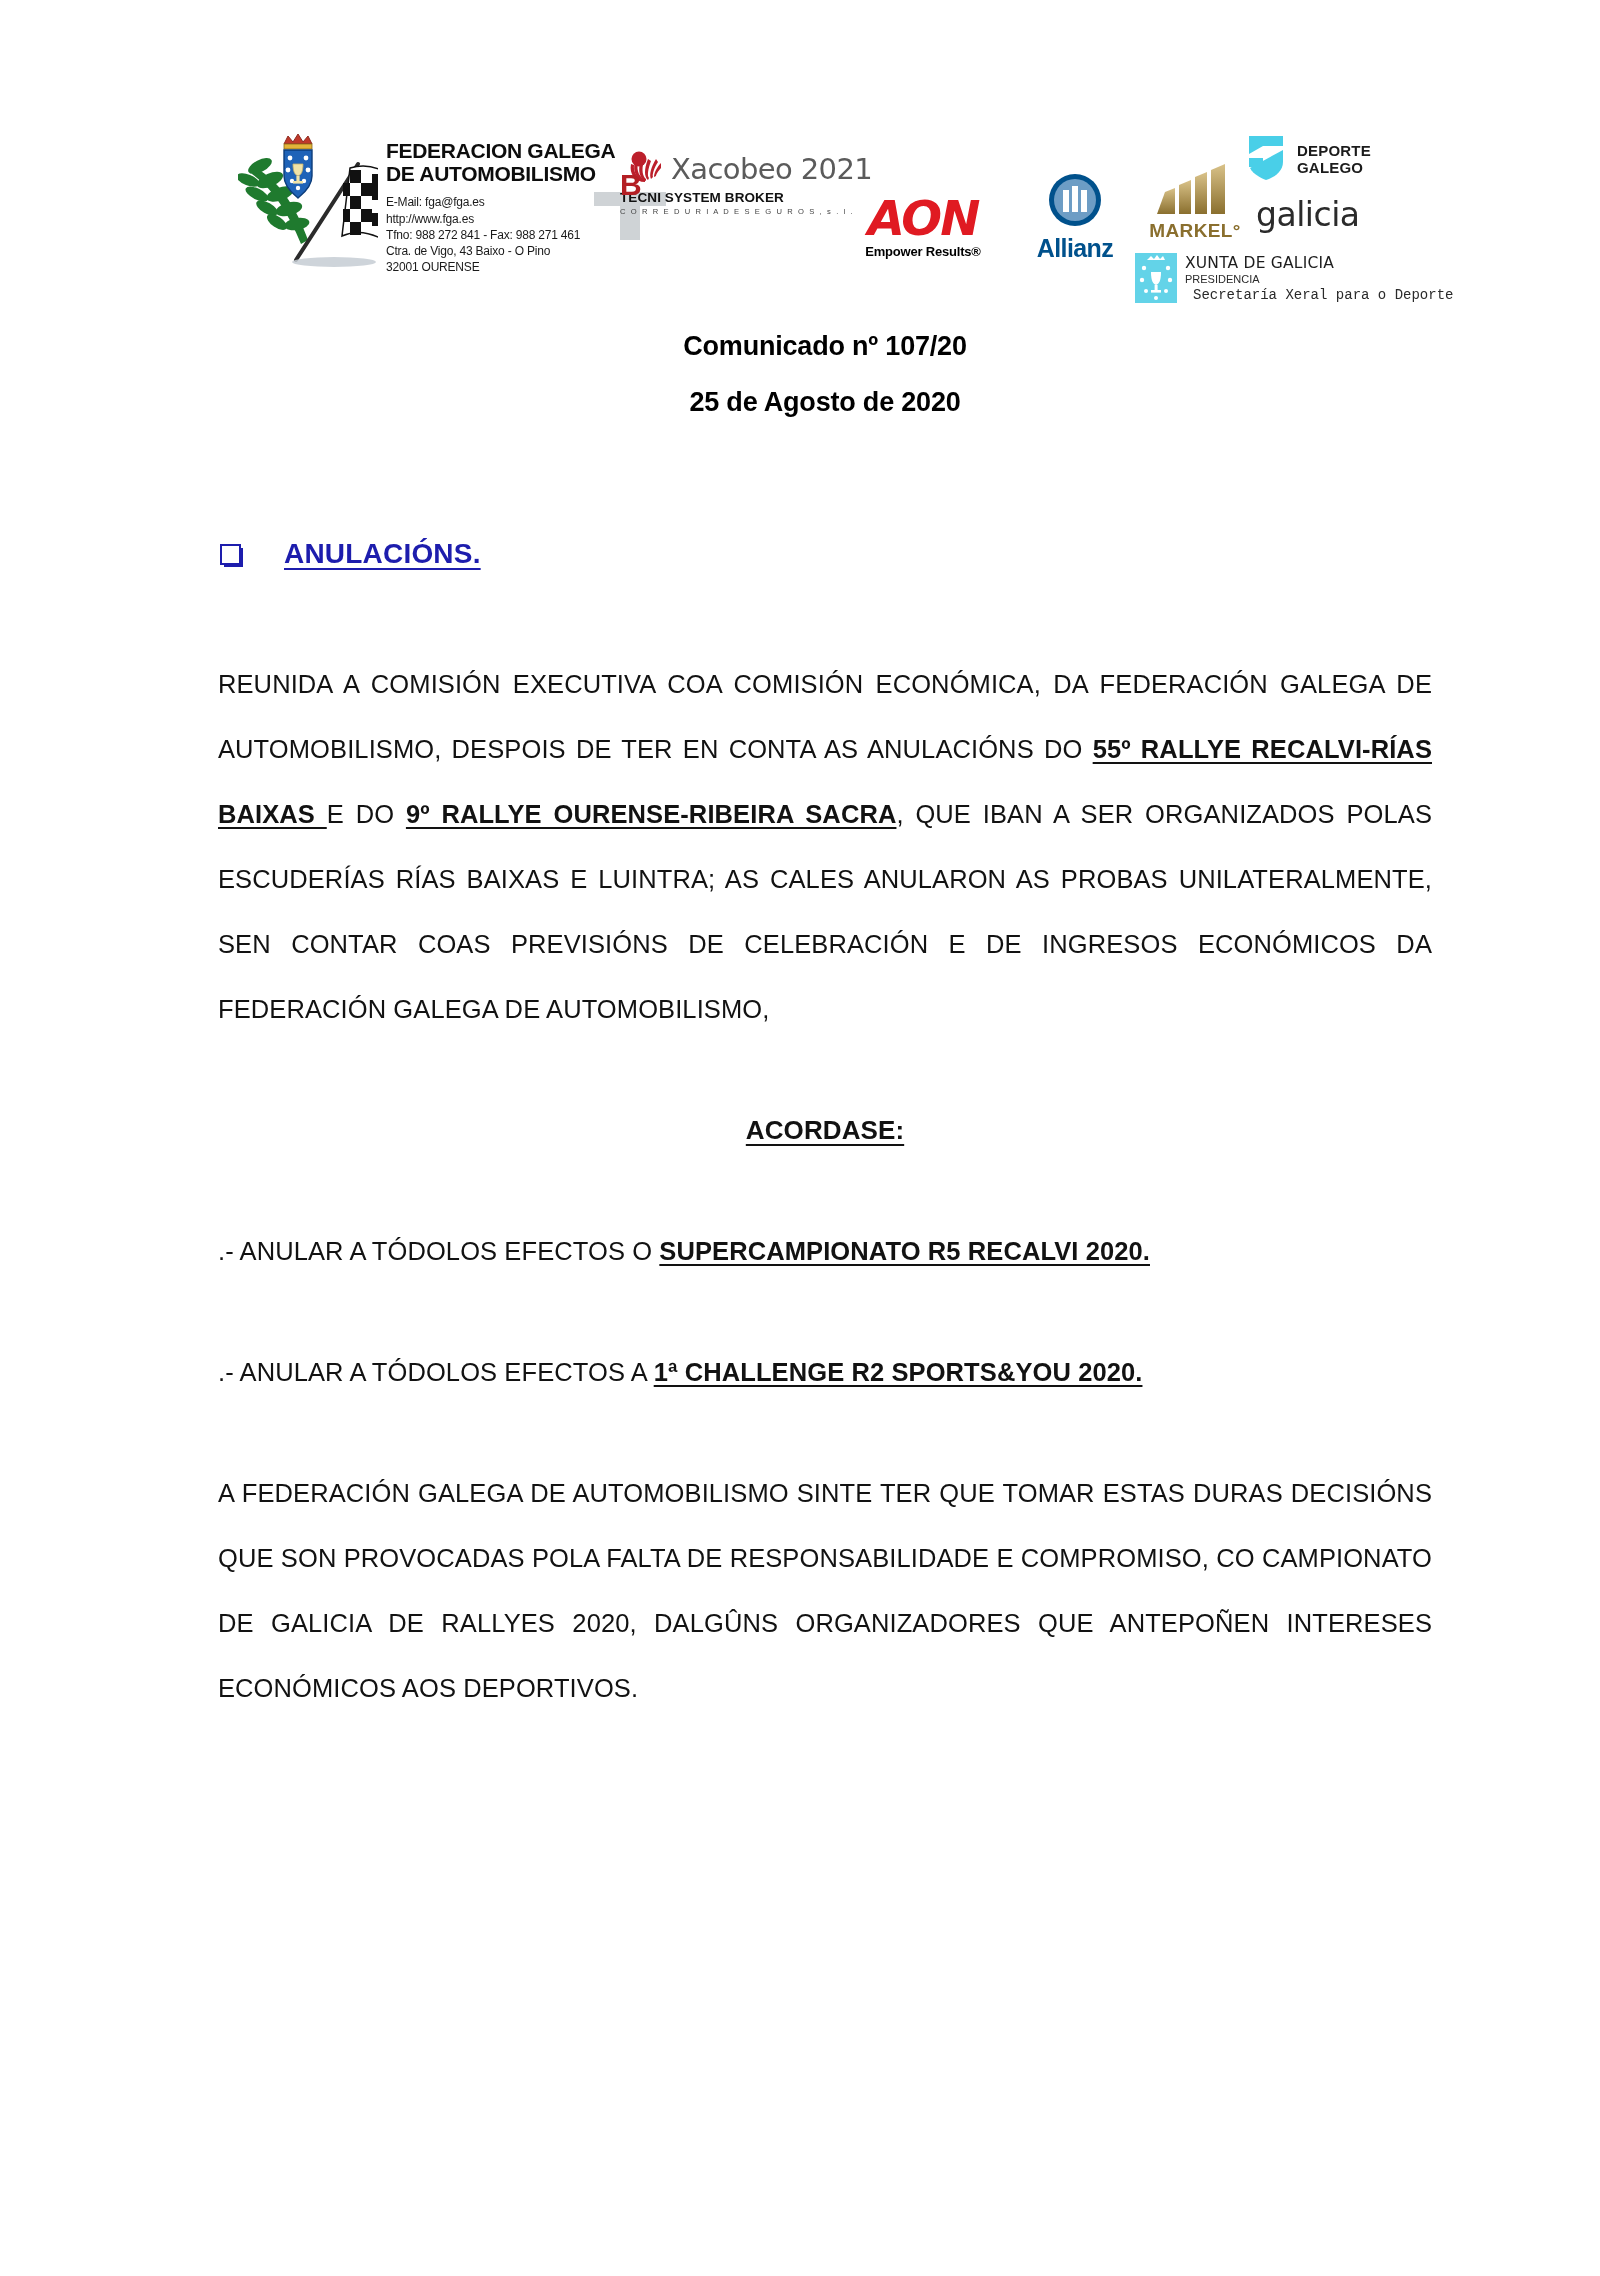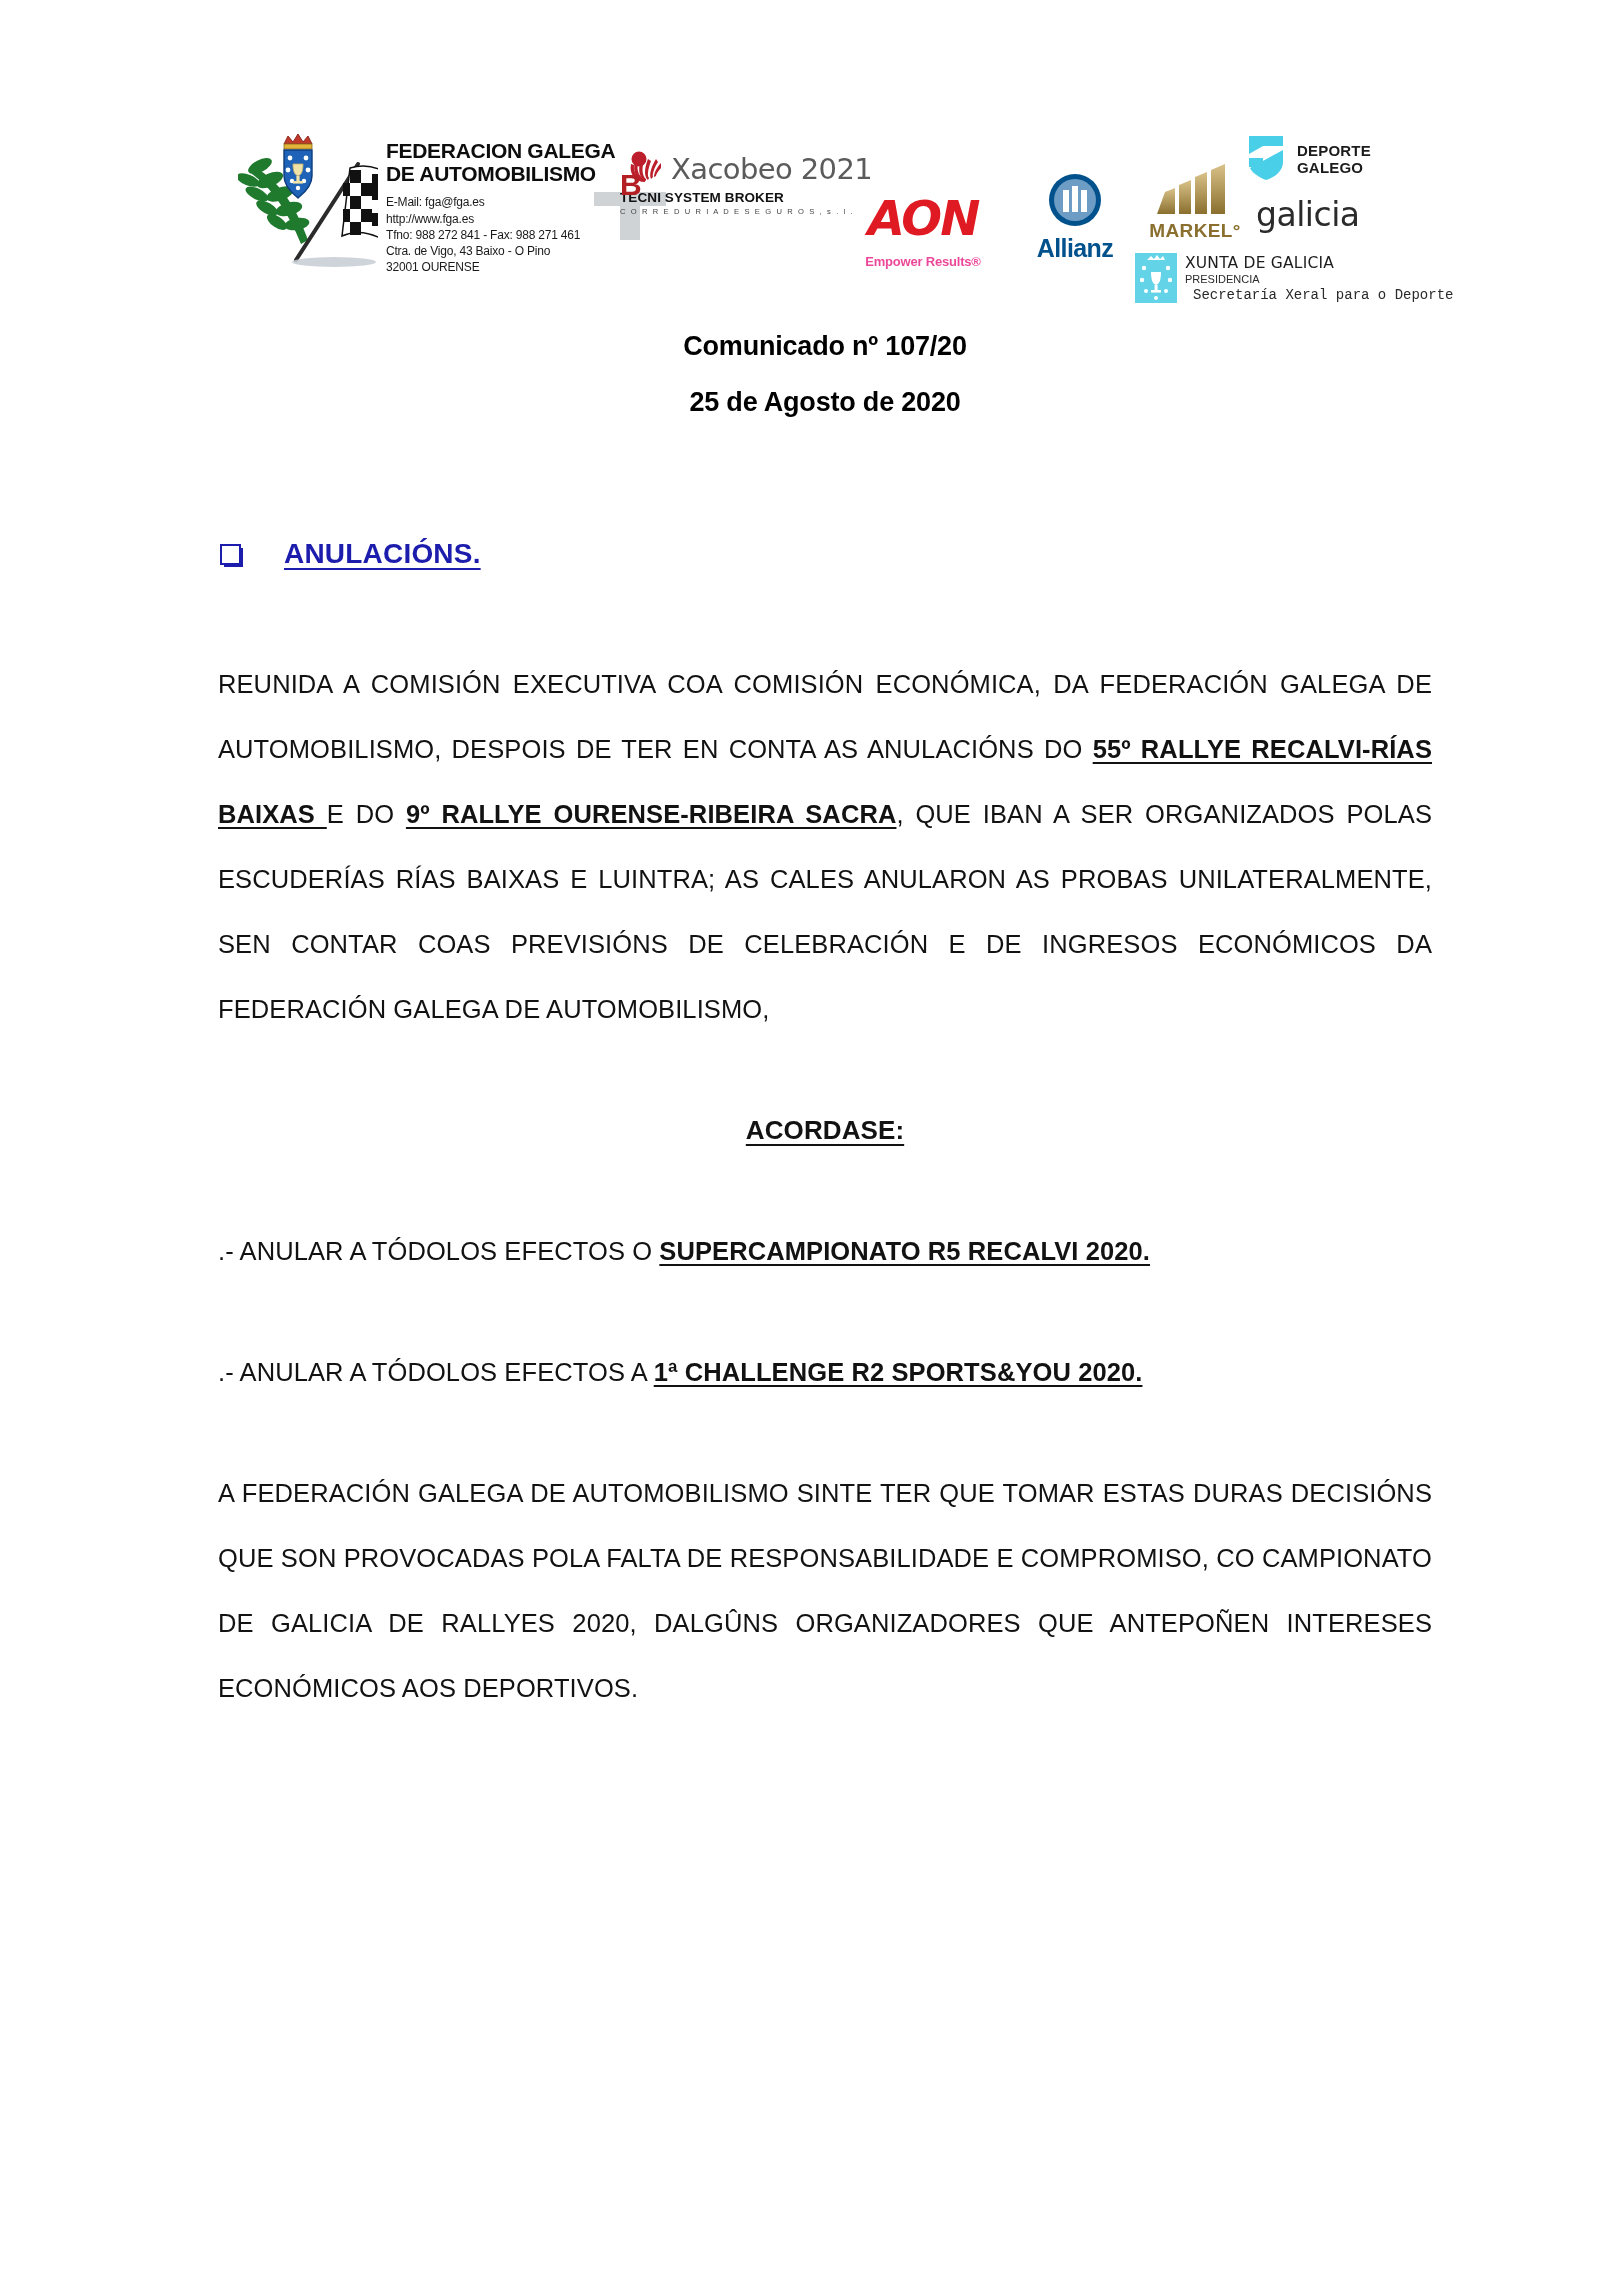--- a/index.html
+++ b/index.html
@@ -148,23 +148,23 @@
     font-style: italic;
     font-size: 48px;
     color: #e01a22;
     line-height: 0.95;
     letter-spacing: -2px;
   }
   .aon-tag {
     font-family: "Liberation Sans", sans-serif;
     font-weight: bold;
     font-size: 13px;
-    color: #ec4899;
+    color: #000000;
     letter-spacing: -0.2px;
-    margin-top: 12px;
+    margin-top: 2px;
   }
 
   
   .allianz {
     position: absolute;
     left: 1010px;
     top: 172px;
     text-align: center;
     width: 130px;
   }

